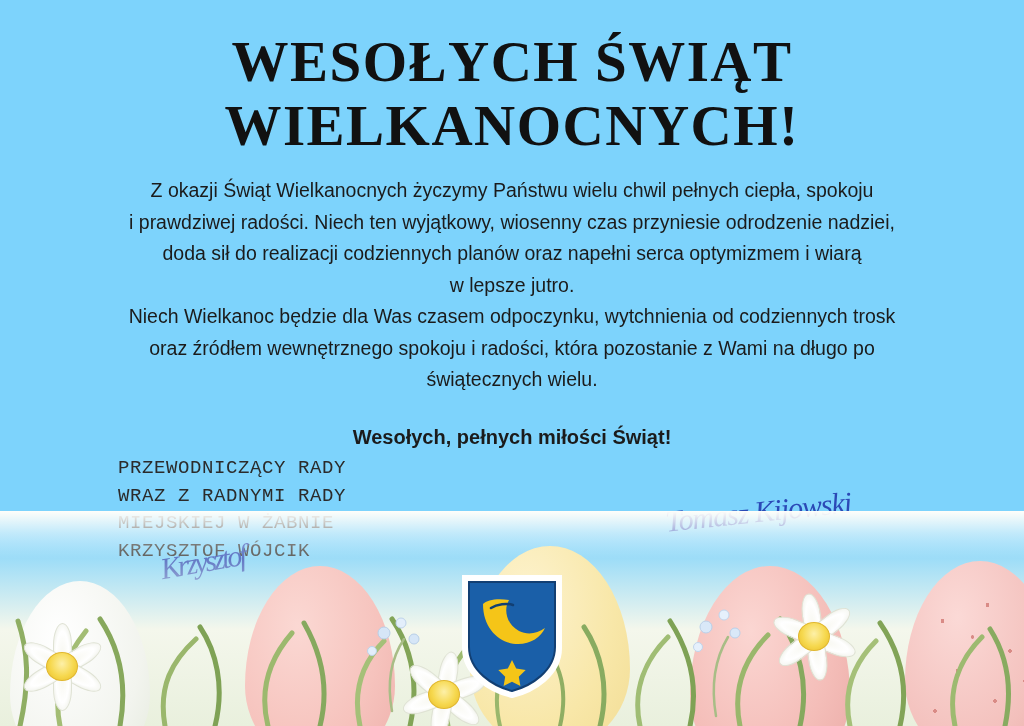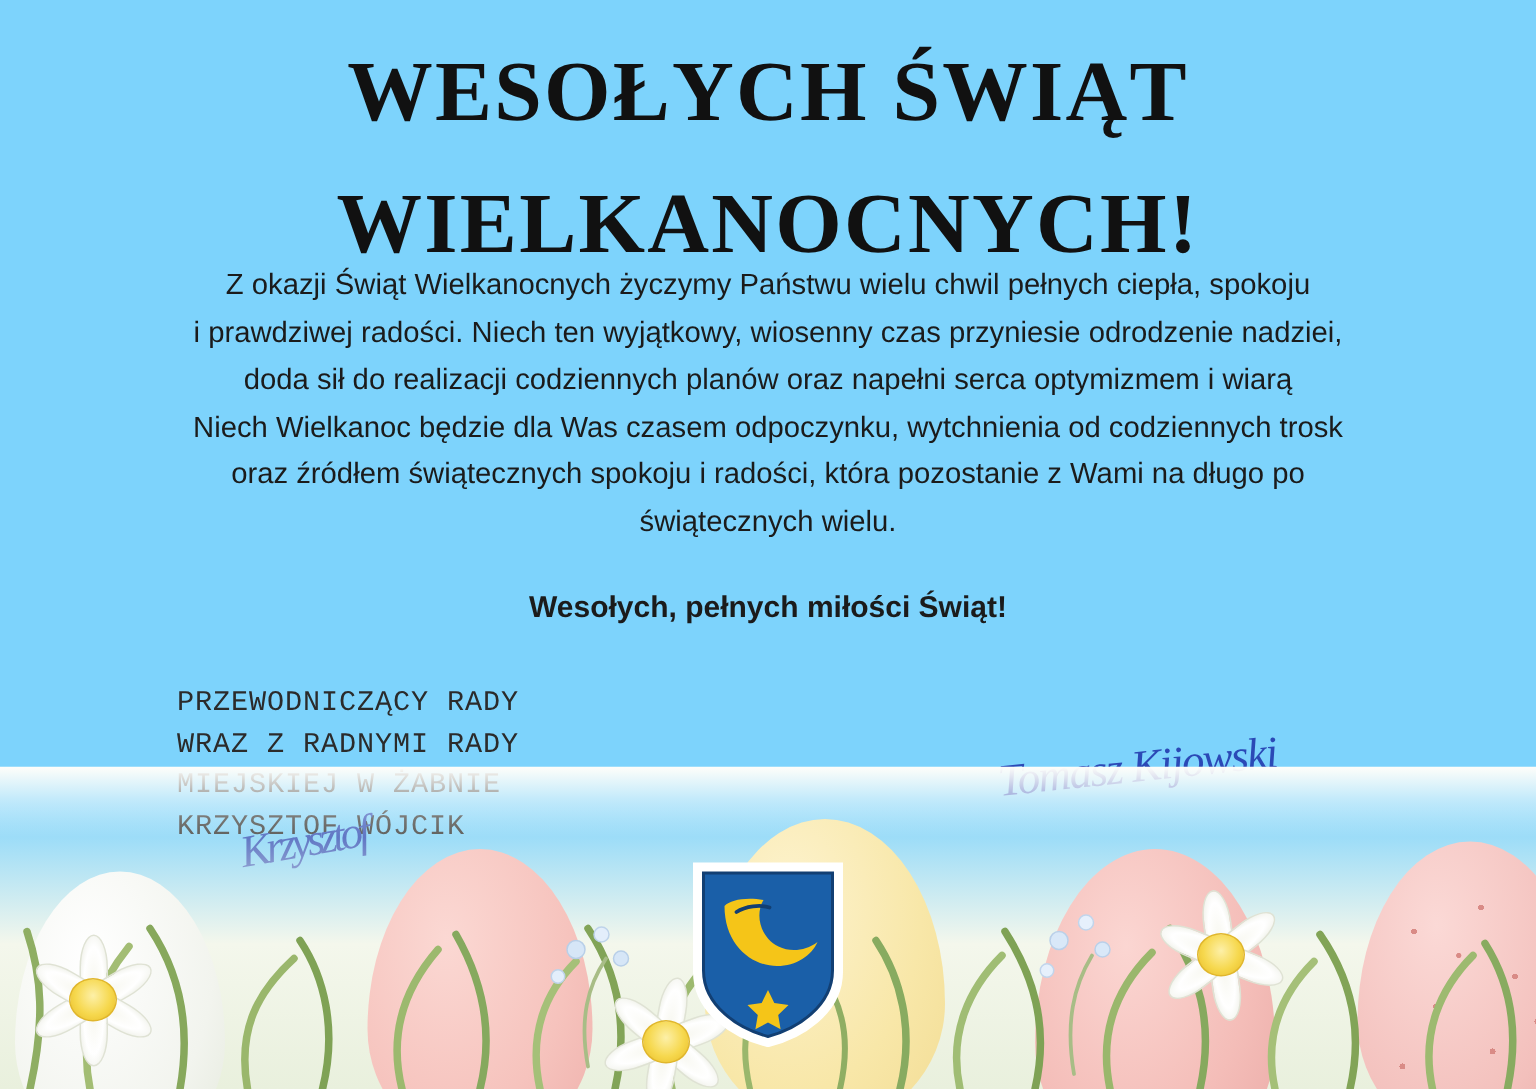--- a/index.html
+++ b/index.html
@@ -29,21 +29,21 @@
     left: 0;
     width: 1024px;
     text-align: center;
     font-family: "Liberation Serif", serif;
     font-weight: bold;
     font-size: 57px;
     line-height: 1.12;
     letter-spacing: 1.5px;
     color: #111111;
   }
-  .heading .line2 { display: block; margin-top: 24px; }
+  .heading .line2 { display: block; }
 
   
   .message {
     position: absolute;
     top: 175px;
     left: 30px;
     width: 964px;
     text-align: center;
     font-size: 19.5px;
     line-height: 1.62;
@@ -190,22 +190,23 @@
 
   <div class="heading">
     <span>WESOŁYCH ŚWIĄT</span>
     <span class="line2">WIELKANOCNYCH!</span>
   </div>
 
   <div class="message">
     <p>Z okazji Świąt Wielkanocnych życzymy Państwu wielu chwil pełnych ciepła, spokoju</p>
     <p>i prawdziwej radości. Niech ten wyjątkowy, wiosenny czas przyniesie odrodzenie nadziei,</p>
     <p>doda sił do realizacji codziennych planów oraz napełni serca optymizmem i wiarą</p>
+    <p>w lepsze jutro.</p>
     <p>Niech Wielkanoc będzie dla Was czasem odpoczynku, wytchnienia od codziennych trosk</p>
-    <p>oraz źródłem świątecznych spokoju i radości, która pozostanie z Wami na długo po</p>
+    <p>oraz źródłem wewnętrznego spokoju i radości, która pozostanie z Wami na długo po</p>
     <p>świątecznych wielu.</p>
     <p class="closing">Wesołych, pełnych miłości Świąt!</p>
   </div>
 
   <div class="sig sig-left">
     <div>PRZEWODNICZĄCY RADY</div>
     <div>WRAZ Z RADNYMI RADY</div>
     <div>MIEJSKIEJ W ŻABNIE</div>
     <div>KRZYSZTOF WÓJCIK</div>
   </div>

